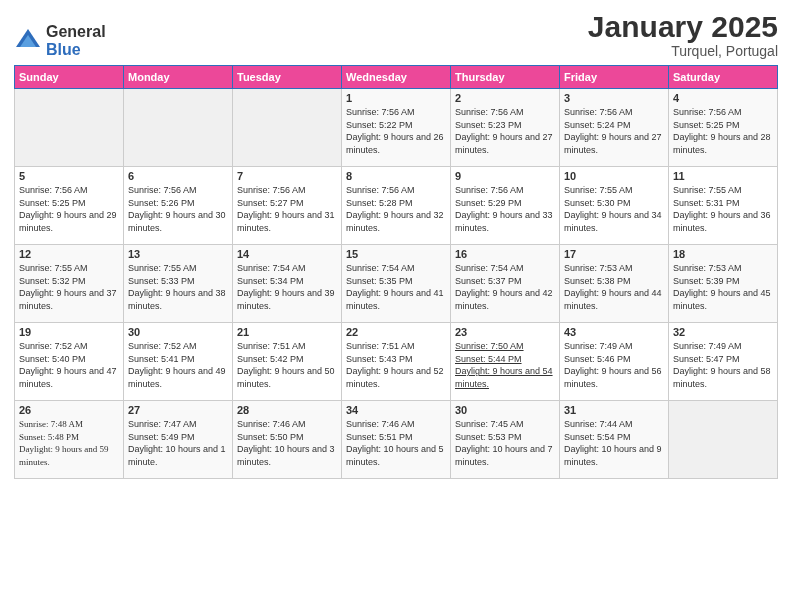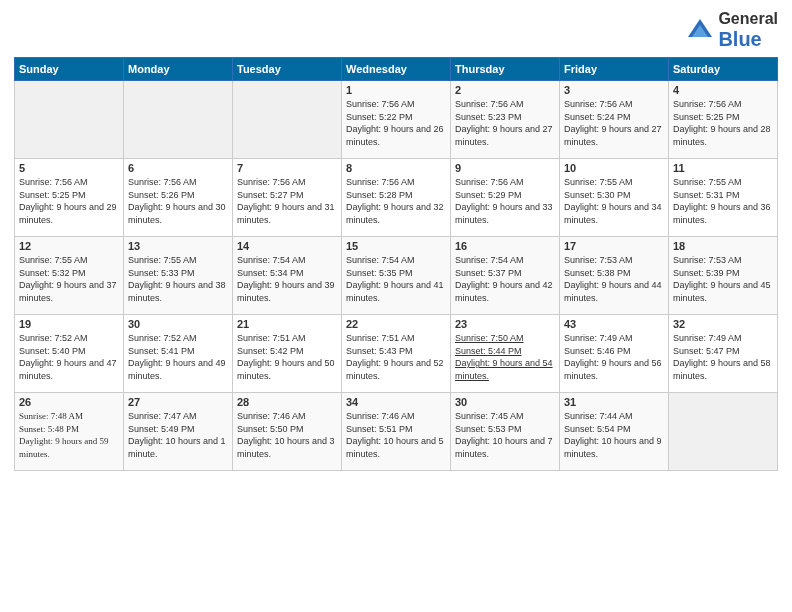--- a/index.html
+++ b/index.html
@@ -14,34 +14,33 @@
       width: 792px;
       height: 612px;
       padding: 10px 14px;
       background: #fff;
     }
     .header {
       display: flex;
       justify-content: space-between;
       align-items: flex-end;
       margin-bottom: 6px;
-      flex-direction: column;
     }
     .logo {
       display: flex;
       align-items: center;
       gap: 4px;
     }
     .logo-text-general {
       font-size: 16px;
       font-weight: bold;
       color: #333;
     }
     .logo-text-blue {
-      font-size: 20px;
+      font-size: 16px;
       font-weight: bold;
       color: #2e6dbc;
     }
     .logo-icon {
       width: 28px;
       height: 28px;
     }
     .title-block {
       text-align: right;
     }
@@ -54,21 +53,21 @@
     .calendar-subtitle {
       font-size: 14px;
       color: #555;
     }
     table {
       width: 100%;
       border-collapse: collapse;
       table-layout: fixed;
     }
     thead tr th {
-      background-color: #0369a1;
+      background-color: #ec4899;
       color: #fff;
       font-size: 11px;
       font-weight: bold;
       padding: 5px 4px;
       text-align: left;
       border: 1px solid #2e6dbc;
     }
     tbody tr td {
       border: 1px solid #ccc;
       vertical-align: top;
@@ -108,20 +107,24 @@
     <div class="logo">
       <svg class="logo-icon" viewBox="0 0 28 28">
         <polygon points="14,2 26,20 2,20" fill="#2e6dbc"></polygon>
         <polygon points="14,8 22,20 6,20" fill="#5a9fe0"></polygon>
       </svg>
       <div>
         <span class="logo-text-general">General</span><br>
         <span class="logo-text-blue">Blue</span>
       </div>
     </div>
+    <div class="title-block">
+      <div class="calendar-title">January 2025</div>
+      <div class="calendar-subtitle">Turquel, Portugal</div>
+    </div>
   </div>
 
   <table>
     <thead>
       <tr>
       <th>Sunday</th>
           <th>Monday</th>
           <th>Tuesday</th>
           <th>Wednesday</th>
           <th>Thursday</th>

